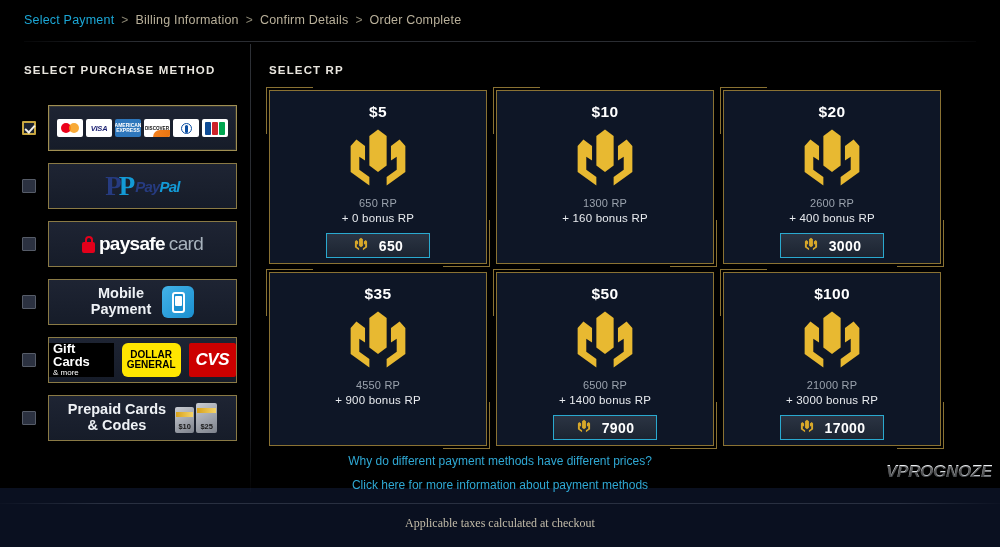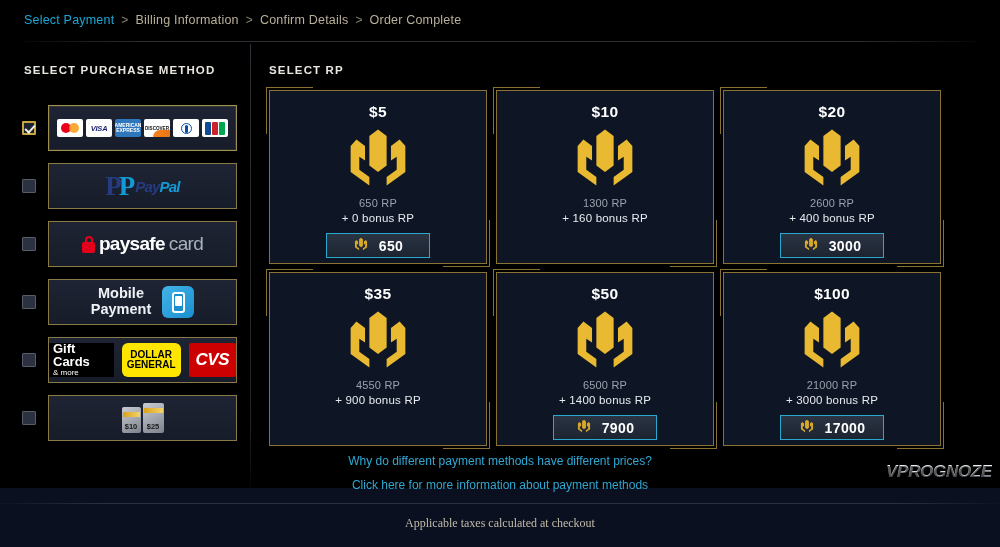--- a/index.html
+++ b/index.html
@@ -311,20 +311,24 @@
           </div>
           <div class="gift-cvs">CVS</div>
         </div>
       </div>
     </div>
 
     <div class="pm-row">
       <div class="cb"></div>
       <div class="pm-tile">
         <div class="prepaid">
+          <div class="prepaid-txt">
+            <div>Prepaid Cards</div>
+            <div>&amp; Codes</div>
+          </div>
           <div class="prepaid-ico">
             <div class="pp-card">
                 <div class="strip"></div>
                 <div class="amt">$10</div>
               </div>
             <div class="pp-card b">
                 <div class="strip"></div>
                 <div class="amt">$25</div>
               </div>
           </div>

